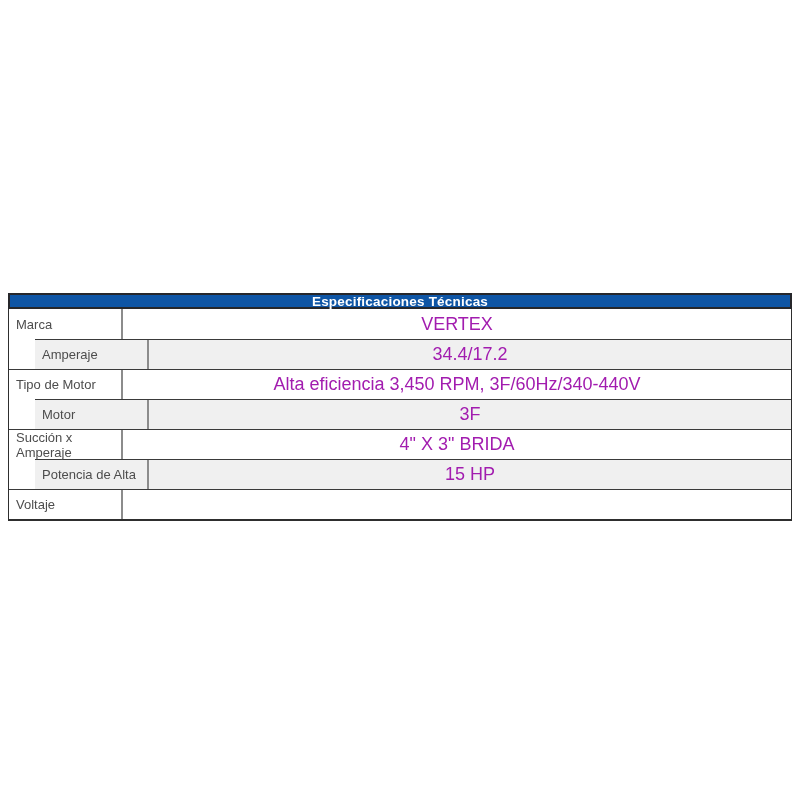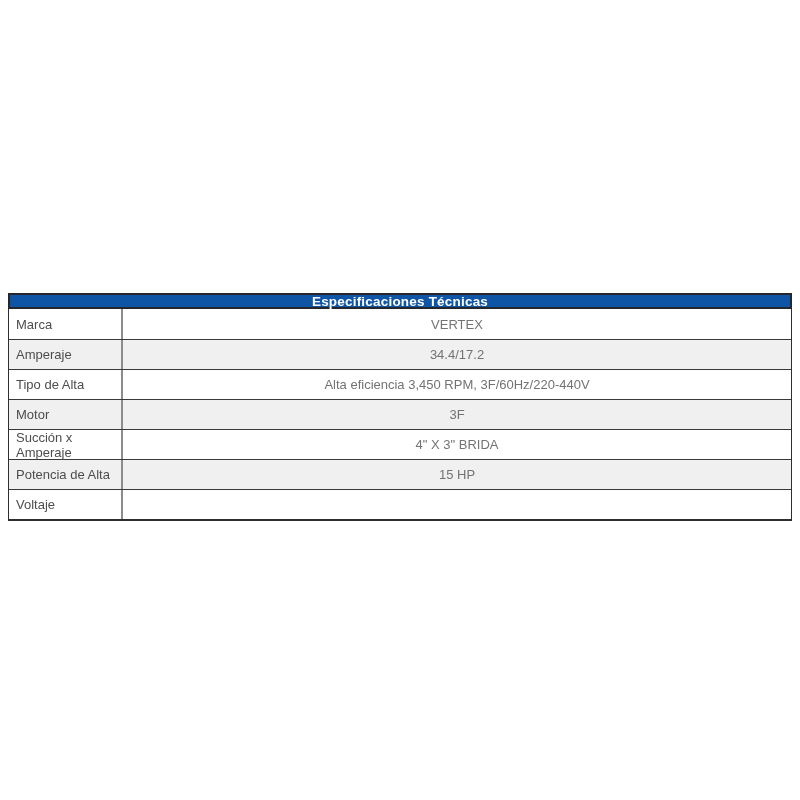--- a/index.html
+++ b/index.html
@@ -51,41 +51,42 @@
     box-sizing: border-box;
     background: #FFFFFF;
   }
 
   .spec-row + .spec-row {
     border-top: 1.2px solid #3A3A3A;
   }
 
   .spec-row.alt {
     background: #F0F0F0;
+    margin-left: 26px;
   }
 
   .cell {
     box-sizing: border-box;
     display: flex;
     align-items: center;
   }
 
   .cell.label-cell {
     width: 114px;
     padding-left: 7px;
     border-right: 2px solid #8C8C8C;
     color: #4D4D4D;
     font-size: 13px;
   }
 
   .cell.value-cell {
     flex: 1;
     justify-content: center;
-    color: #737373;
-    font-size: 13px;
+    color: #a21caf;
+    font-size: 18px;
   }
 </style>
 </head>
 <body>
 
 <div class="spec-table">
 
   <div class="spec-table-header">
     <span class="title-text">Especificaciones Técnicas</span>
   </div>
@@ -96,22 +97,22 @@
       <div class="cell label-cell">Marca</div>
       <div class="cell value-cell">VERTEX</div>
     </div>
 
     <div class="spec-row alt">
       <div class="cell label-cell">Amperaje</div>
       <div class="cell value-cell">34.4/17.2</div>
     </div>
 
     <div class="spec-row">
-      <div class="cell label-cell">Tipo de Alta</div>
-      <div class="cell value-cell">Alta eficiencia 3,450 RPM, 3F/60Hz/220-440V</div>
+      <div class="cell label-cell">Tipo de Motor</div>
+      <div class="cell value-cell">Alta eficiencia 3,450 RPM, 3F/60Hz/340-440V</div>
     </div>
 
     <div class="spec-row alt">
       <div class="cell label-cell">Motor</div>
       <div class="cell value-cell">3F</div>
     </div>
 
     <div class="spec-row">
       <div class="cell label-cell">Succión x Amperaje</div>
       <div class="cell value-cell">4" X 3" BRIDA</div>

